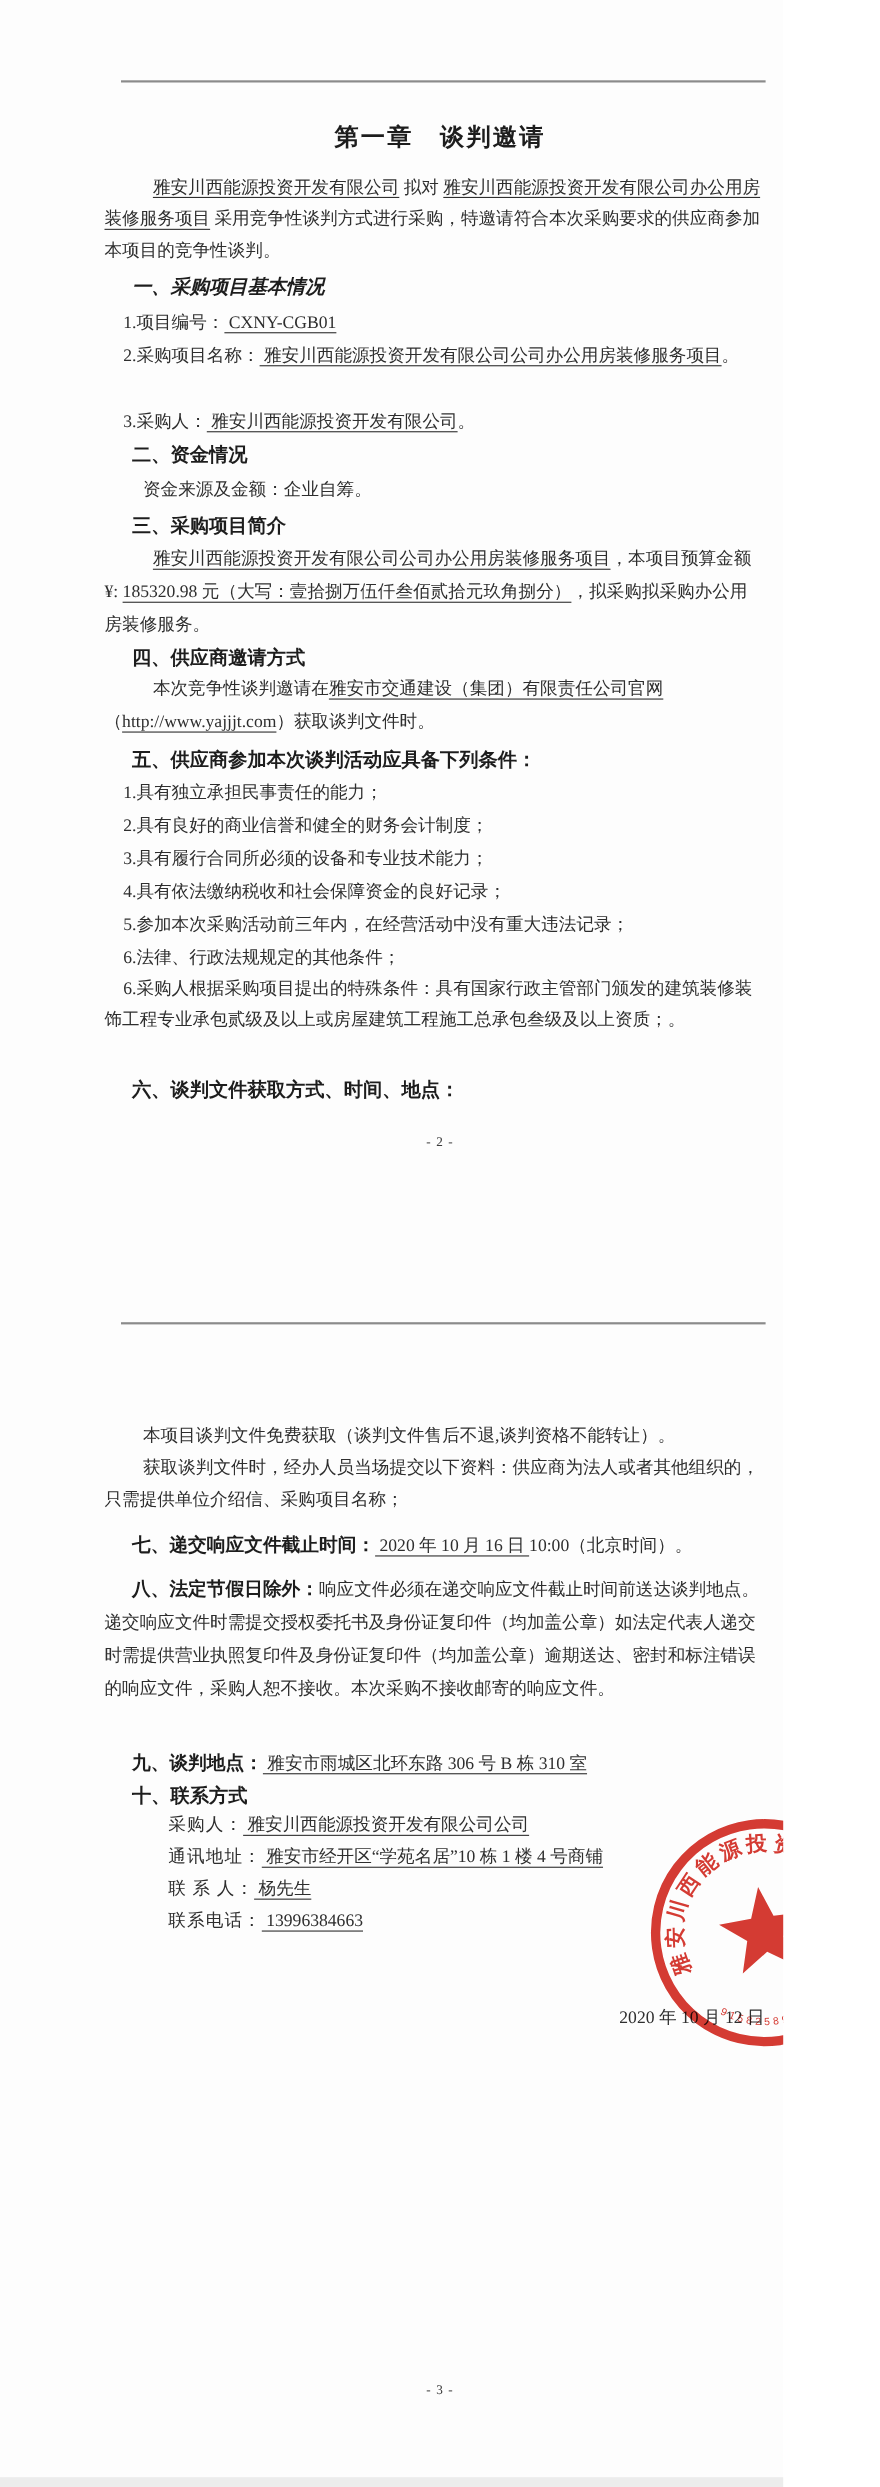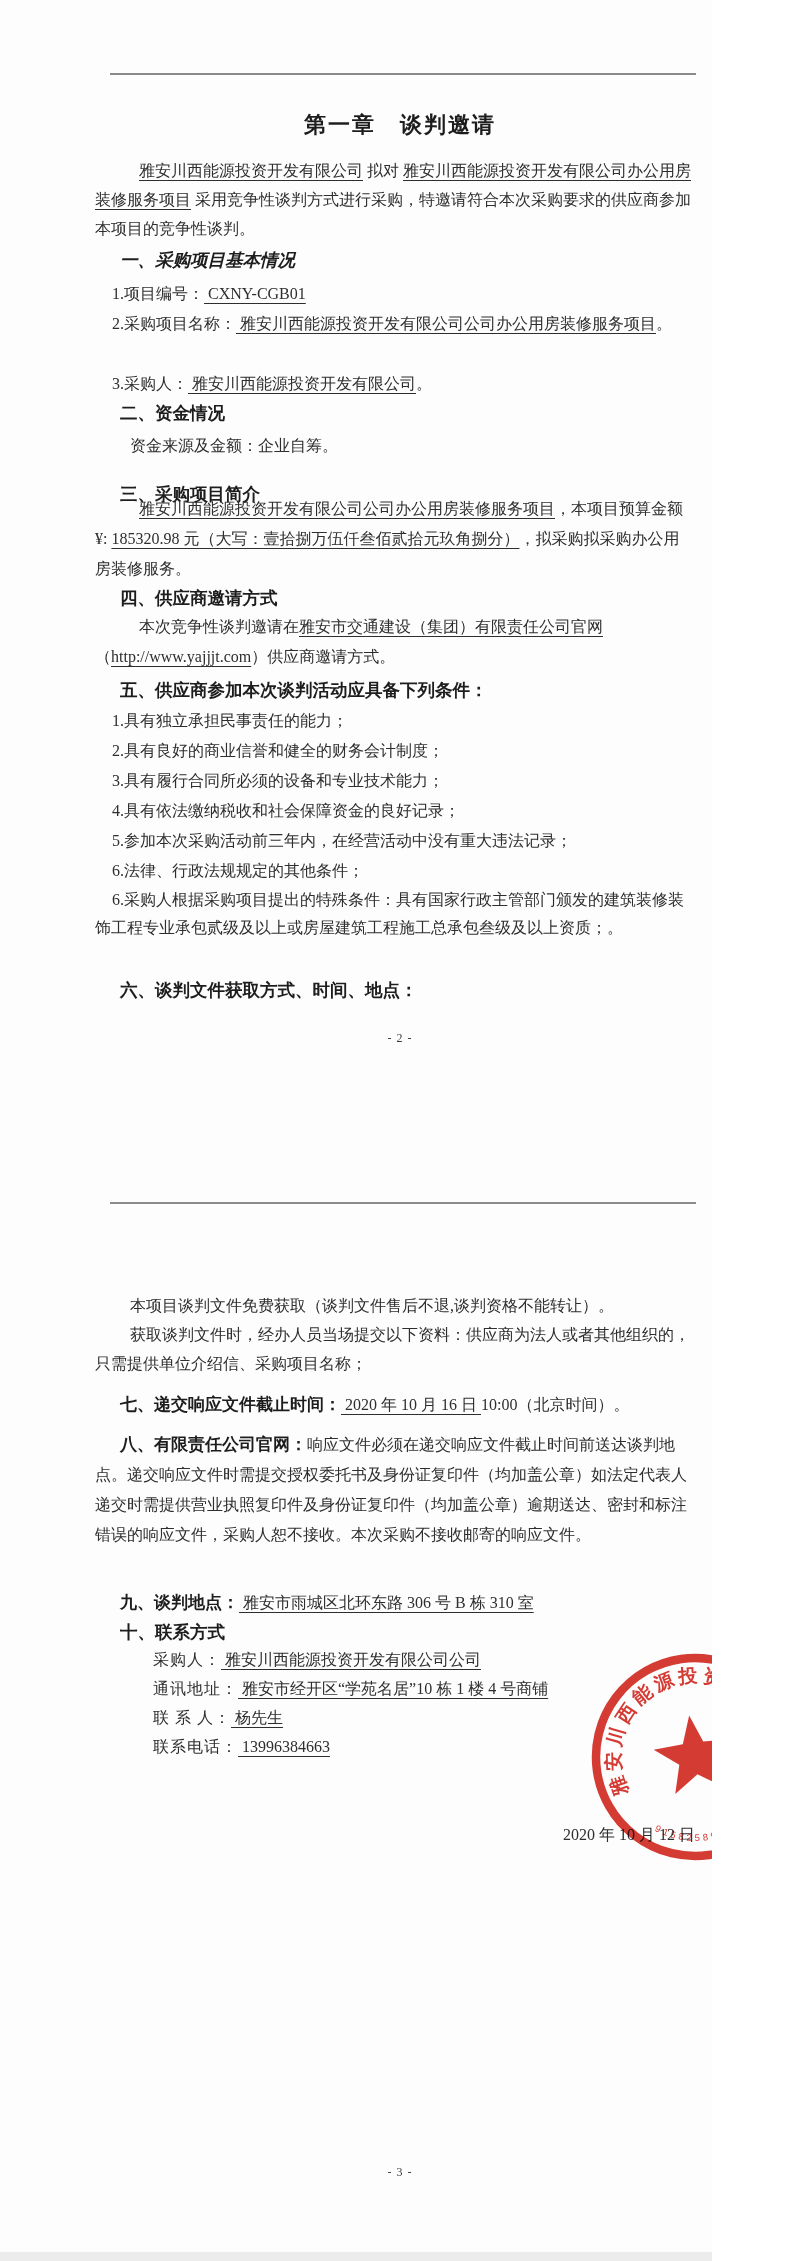--- a/index.html
+++ b/index.html
@@ -60,27 +60,27 @@
   <p class="blk item" style="top:279px;"><span>1.项目编号：</span><u> CXNY-CGB01 </u></p>
 
   <p class="blk item lh30" style="top:309px;"><span>2.采购项目名称：</span><u> 雅安川西能源投资开发有限公司公司办公用房装修服务项目</u><span>。</span></p>
 
   <p class="blk item" style="top:369px;"><span>3.采购人：</span><u> 雅安川西能源投资开发有限公司</u><span>。</span></p>
 
   <p class="blk hd" style="top:399px;">二、资金情况</p>
 
   <p class="blk ind2" style="top:431px;">资金来源及金额：企业自筹。</p>
 
-  <p class="blk hd" style="top:464px;margin-top:16px;">三、采购项目简介</p>
+  <p class="blk hd" style="top:464px;">三、采购项目简介</p>
 
   <p class="blk ind lh30" style="top:494px;"><u>雅安川西能源投资开发有限公司公司办公用房装修服务项目</u><span>，本项目预算金额¥: </span><u>185320.98 元（大写：壹拾捌万伍仟叁佰贰拾元玖角捌分）</u><span>，拟采购拟采购办公用房装修服务。</span></p>
 
   <p class="blk hd" style="top:584px;">四、供应商邀请方式</p>
 
-  <p class="blk ind lh30" style="top:612px;"><span>本次竞争性谈判邀请在</span><u>雅安市交通建设（集团）有限责任公司官网</u><span>（</span><u>http://www.yajjjt.com</u><span>）供应商邀请方式。</span></p>
+  <p class="blk ind lh30" style="top:612px;"><span>本次竞争性谈判邀请在</span><u>雅安市交通建设（集团）有限责任公司官网</u><span>（</span><u>http://www.yajjjt.com</u><span>）获取谈判文件时。</span></p>
 
   <p class="blk hd" style="top:676px;">五、供应商参加本次谈判活动应具备下列条件：</p>
 
   <div class="blk cond" style="top:706px;">
     <p class="item">1.具有独立承担民事责任的能力；</p>
     <p class="item">2.具有良好的商业信誉和健全的财务会计制度；</p>
     <p class="item">3.具有履行合同所必须的设备和专业技术能力；</p>
     <p class="item">4.具有依法缴纳税收和社会保障资金的良好记录；</p>
     <p class="item">5.参加本次采购活动前三年内，在经营活动中没有重大违法记录；</p>
     <p class="item">6.法律、行政法规规定的其他条件；</p>
@@ -93,21 +93,21 @@
 
   <div class="rule" style="top:1202px;"></div>
 
 
   <p class="blk ind2" style="top:1291px;">本项目谈判文件免费获取（谈判文件售后不退,谈判资格不能转让）。</p>
 
   <p class="blk ind2" style="top:1320px;">获取谈判文件时，经办人员当场提交以下资料：供应商为法人或者其他组织的，只需提供单位介绍信、采购项目名称；</p>
 
   <p class="blk lh30" style="top:1390px; text-indent:25px;"><span class="hd">七、递交响应文件截止时间：</span><u> 2020 年 10 月 16 日 </u><span>10:00（北京时间）。</span></p>
 
-  <p class="blk lh30" style="top:1430px; text-indent:25px;"><span class="hd">八、有限责任公司官网：</span><span>响应文件必须在递交响应文件截止时间前送达谈判地点。递交响应文件时需提交授权委托书及身份证复印件（均加盖公章）如法定代表人递交时需提供营业执照复印件及身份证复印件（均加盖公章）逾期送达、密封和标注错误的响应文件，采购人恕不接收。本次采购不接收邮寄的响应文件。</span></p>
+  <p class="blk lh30" style="top:1430px; text-indent:25px;"><span class="hd">八、法定节假日除外：</span><span>响应文件必须在递交响应文件截止时间前送达谈判地点。递交响应文件时需提交授权委托书及身份证复印件（均加盖公章）如法定代表人递交时需提供营业执照复印件及身份证复印件（均加盖公章）逾期送达、密封和标注错误的响应文件，采购人恕不接收。本次采购不接收邮寄的响应文件。</span></p>
 
   <p class="blk lh30" style="top:1588px; text-indent:25px;"><span class="hd">九、谈判地点：</span><u> 雅安市雨城区北环东路 306 号 B 栋 310 室 </u></p>
 
   <p class="blk hd" style="top:1618px;">十、联系方式</p>
 
   <div class="blk contact" style="top:1645px;">
     <p><span class="clabel">采购人：</span><u> 雅安川西能源投资开发有限公司公司 </u></p>
     <p><span class="clabel">通讯地址：</span><u> 雅安市经开区“学苑名居”10 栋 1 楼 4 号商铺 </u></p>
     <p><span class="clabel">联 系 人：</span><u> 杨先生 </u></p>
     <p><span class="clabel">联系电话：</span><u> 13996384663 </u></p>

